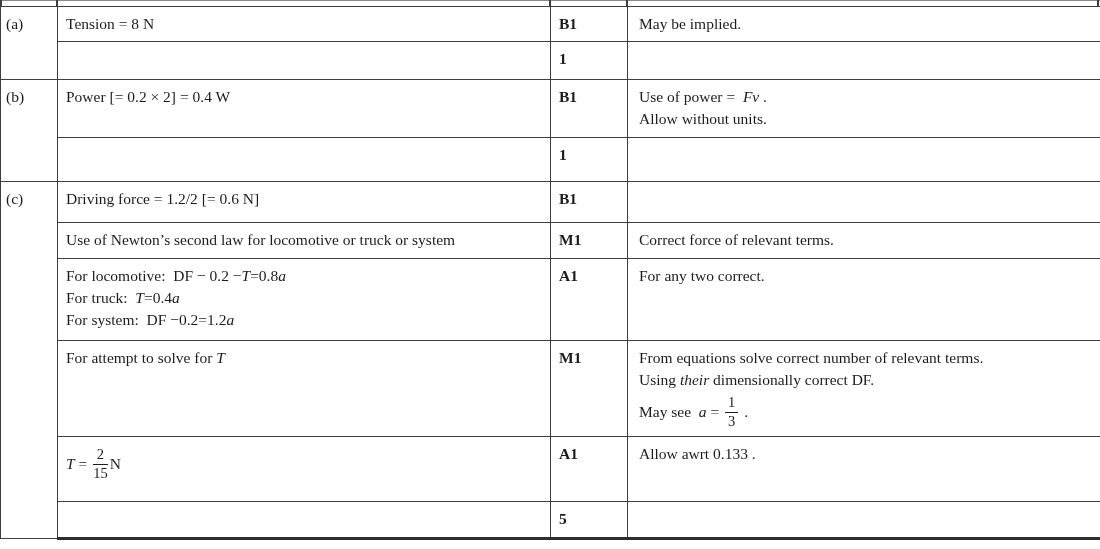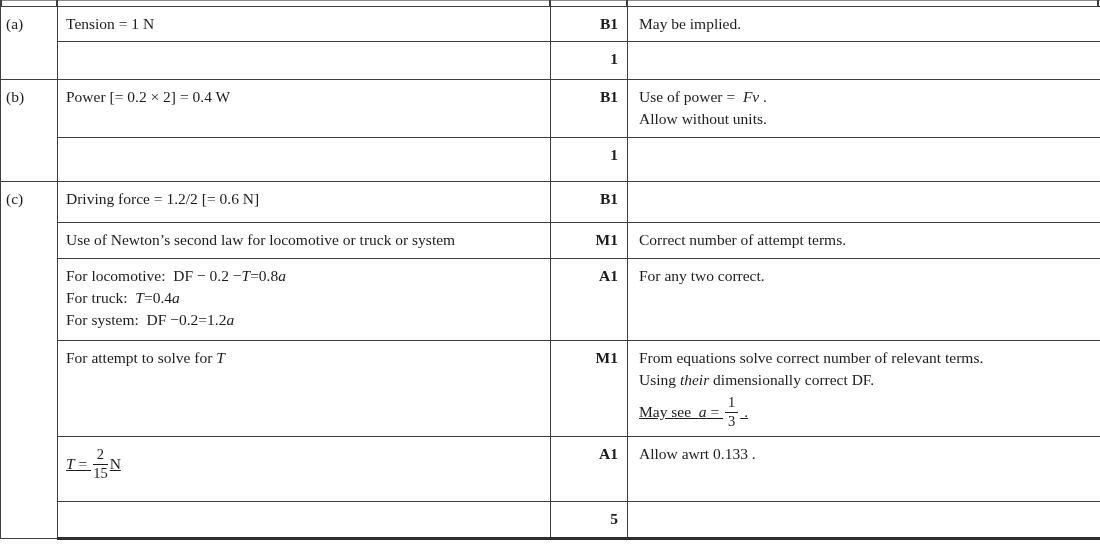--- a/index.html
+++ b/index.html
@@ -28,25 +28,25 @@
   td {
     border: 1.6px solid #3e3e3e;
     vertical-align: top;
     padding: 6px 8px 4px 8px;
     font-size: 15.5px;
     line-height: 1.42;
     overflow: hidden;
   }
   tr.last td { border-bottom: 3px solid #2e2e2e; }
   td.part   { padding-left: 5px; padding-right: 2px; }
-  td.mark   { text-align: right; font-weight: bold; padding-right: 9px; }
+  td.mark   { font-weight: bold; padding-right: 9px; }
   td.comment{ padding-left: 11px; margin-top: 40px; }
   .it { font-style: italic; }
   .line { white-space: nowrap; }
-  .line.has-frac { margin-top: 5px; margin-bottom: 2px; text-decoration: underline; }
+  .line.has-frac { margin-top: 5px; margin-bottom: 2px; }
   .frac {
     display: inline-block;
     text-align: center;
     vertical-align: middle;
     font-size: 14.5px;
     line-height: 1.08;
     margin: 0 2px;
     position: relative;
     top: -1px;
   }
@@ -78,21 +78,21 @@
     <colgroup>
       <col style="width:57px">
       <col style="width:493px">
       <col style="width:77px">
       <col style="width:473px">
     </colgroup>
     <tbody id="tbody">
         <tr class="r0">
           <td class="part" rowspan="2">(a)</td>
           <td class="working">
-            <div class="line"><span>Tension = 1 N</span></div>
+            <div class="line"><span>Tension = 8 N</span></div>
           </td>
           <td class="mark">B1</td>
           <td class="comment">
             <div class="line"><span>May be implied.</span></div>
           </td>
         </tr>
         <tr class="r1">
           <td class="working"></td>
           <td class="mark">1</td>
           <td class="comment"></td>
@@ -120,21 +120,21 @@
           </td>
           <td class="mark">B1</td>
           <td class="comment"></td>
         </tr>
         <tr class="r5">
           <td class="working">
             <div class="line"><span>Use of Newton’s second law for locomotive or truck or system</span></div>
           </td>
           <td class="mark">M1</td>
           <td class="comment">
-            <div class="line"><span>Correct number of attempt terms.</span></div>
+            <div class="line"><span>Correct force of relevant terms.</span></div>
           </td>
         </tr>
         <tr class="r6">
           <td class="working">
             <div class="line"><span>For locomotive:&nbsp; DF −&nbsp;0.2 −</span><span class="it">T</span><span>=0.8</span><span class="it">a</span></div>
             <div class="line"><span>For truck:&nbsp; </span><span class="it">T</span><span>=0.4</span><span class="it">a</span></div>
             <div class="line"><span>For system:&nbsp; DF −0.2=1.2</span><span class="it">a</span></div>
           </td>
           <td class="mark">A1</td>
           <td class="comment">

